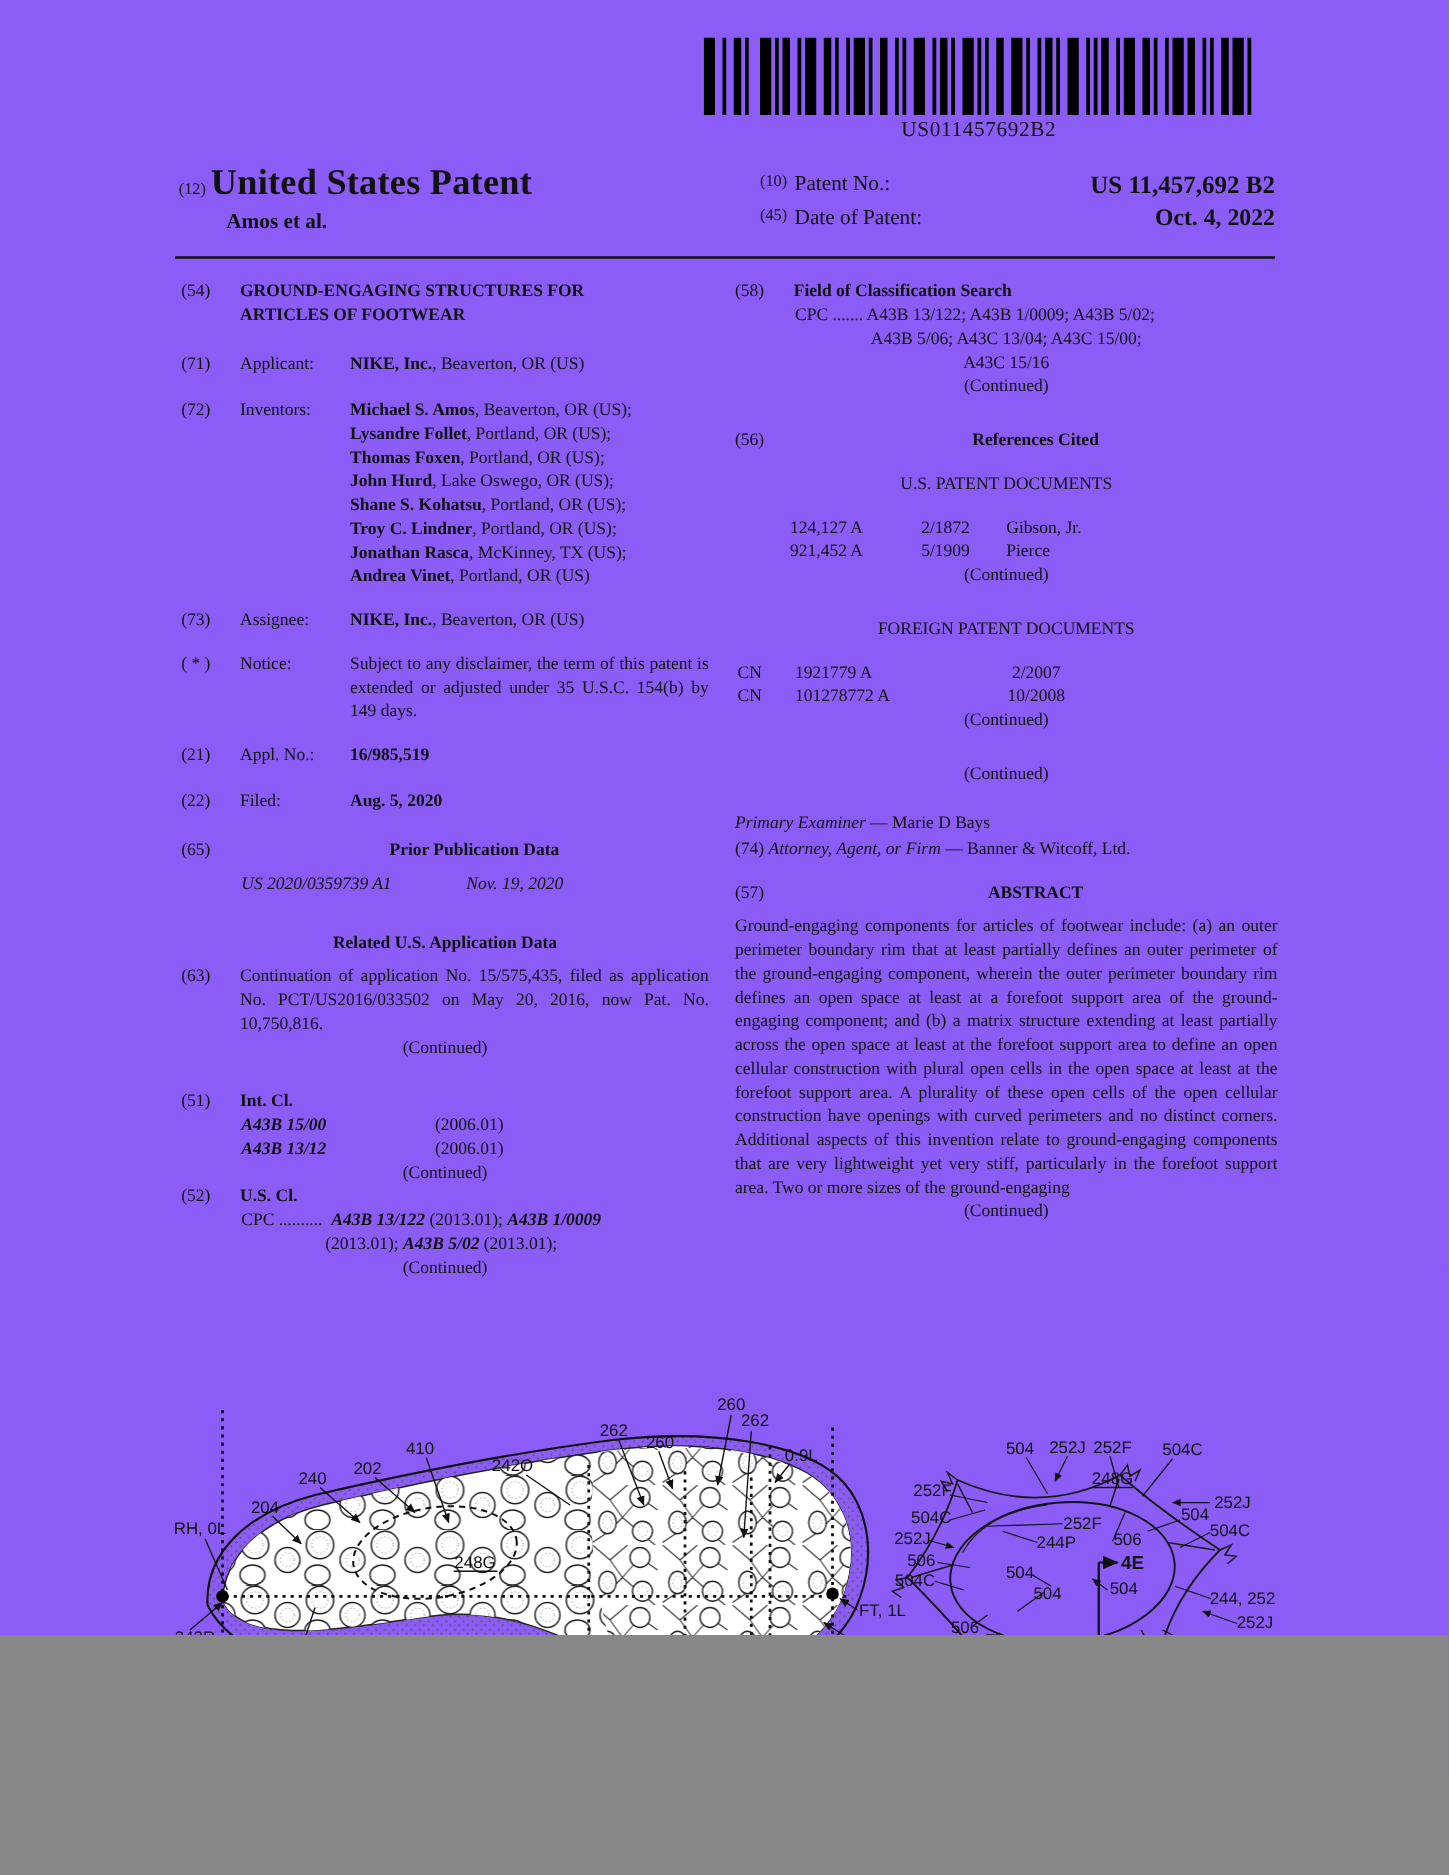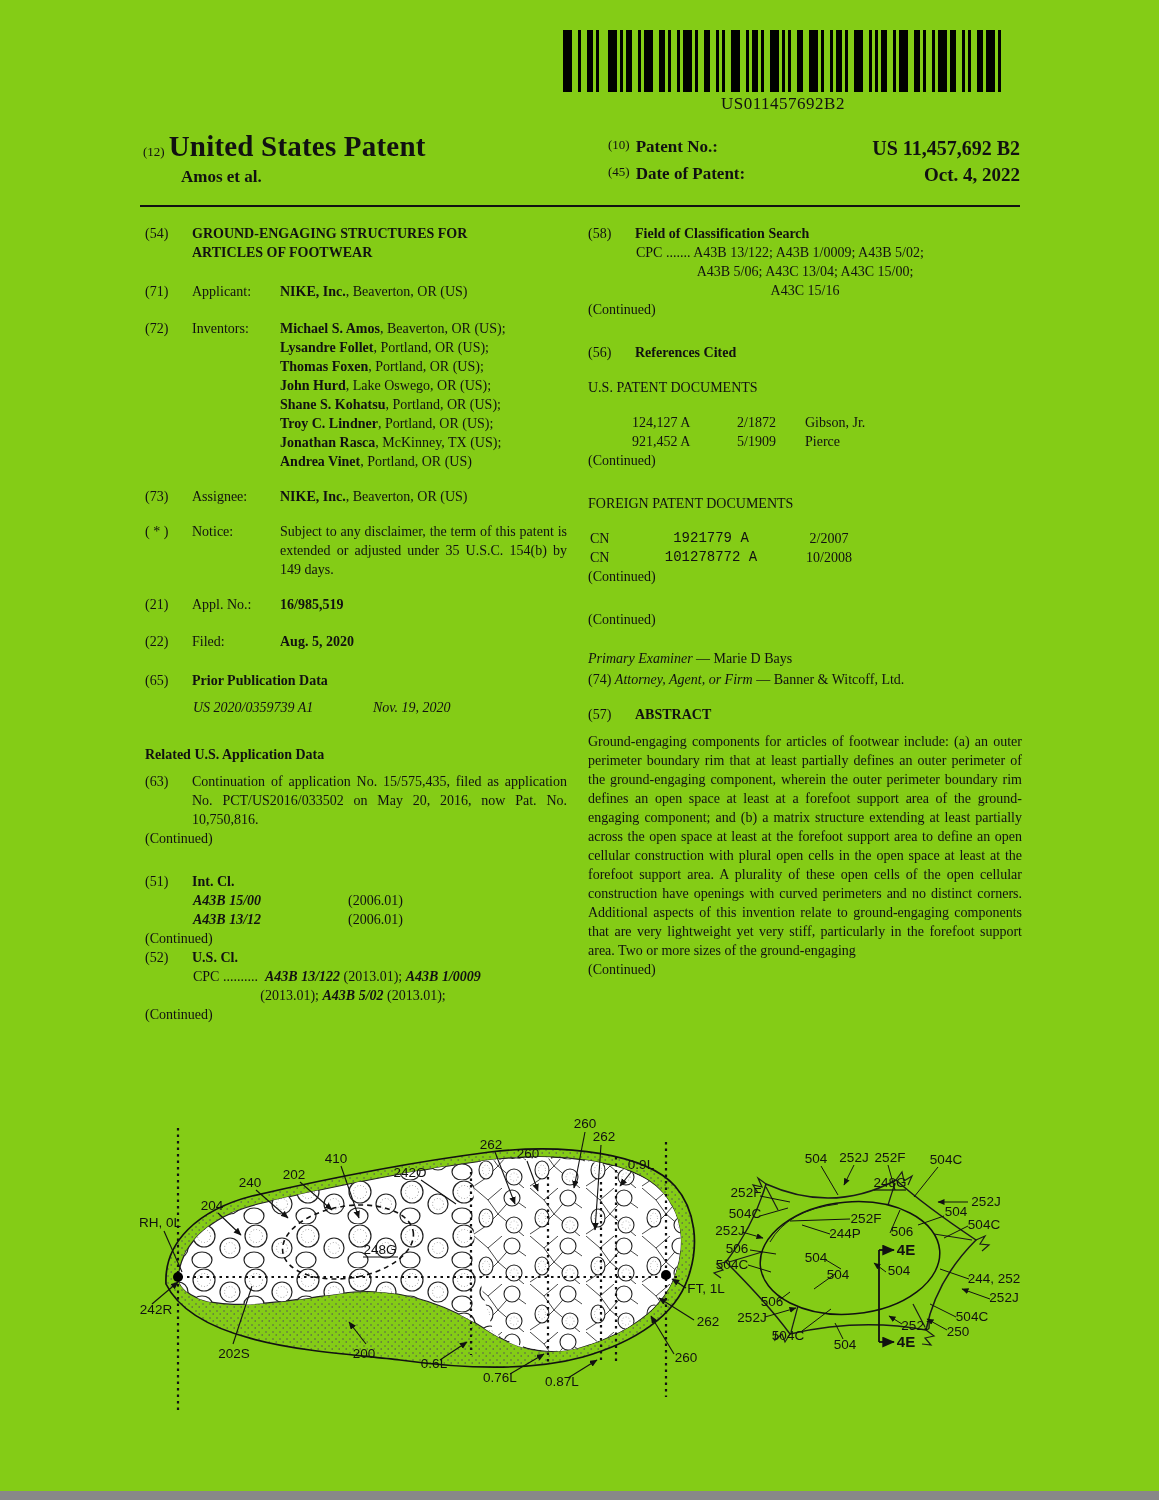--- a/index.html
+++ b/index.html
@@ -1,52 +1,52 @@
 <!DOCTYPE html>
 <html><head>
 <meta charset="utf-8">
 <style>
   html,body{margin:0;padding:0;background:#888;}
-  .page{position:relative;width:1159px;height:1491px;background:#84cc16;color:#111;
+  .page{position:relative;width:1159px;height:1308px;background:#8b5cf6;color:#111;
         font-family:"Liberation Serif", serif;overflow:hidden;}
   
   .barcode{position:absolute;left:563px;top:30px;}
   .barcode-num{position:absolute;left:563px;top:94px;width:440px;text-align:center;
                font-size:17px;letter-spacing:.5px;}
   .hdr-left{position:absolute;left:143px;top:130px;}
   .hdr-num{font-size:13px;}
   .hdr-title{font-size:29px;font-weight:bold;letter-spacing:.2px;text-align:right;}
   .hdr-by{font-size:17px;font-weight:bold;margin:4px 0 0 38px;}
   .hdr-right{position:absolute;left:608px;top:137px;width:412px;}
   .hdr-row{display:flex;align-items:flex-start;margin-bottom:4px;}
   .hdr-row .hdr-num{margin-right:6px;}
-  .hdr-lab{font-size:17px;font-weight:bold;}
+  .hdr-lab{font-size:17px;font-weight:normal;}
   .hdr-val{font-size:20px;font-weight:bold;margin-left:auto;}
   .hdr-rule{position:absolute;left:140px;top:205px;width:880px;height:2px;background:#111;}
   
   .col{position:absolute;top:224px;font-size:14px;line-height:19px;}
   .col-l{left:145px;width:422px;}
   .col-r{left:588px;width:434px;}
   .row{display:grid;grid-template-columns:47px 88px 1fr;}
   .row2{display:grid;grid-template-columns:47px 1fr;}
   .num{white-space:nowrap;}
   .b{font-weight:bold;}
   .i{font-style:italic;}
   .bi{font-weight:bold;font-style:italic;}
   .just{text-align:justify;}
-  .ctr{text-align:left;}
+  .ctr{text-align:center;}
   .rt{text-align:center;}
   .mb8{margin-bottom:8px;}.mb16{margin-bottom:16px;}.mb18{margin-bottom:18px;}
   .mb20{margin-bottom:20px;}.mb24{margin-bottom:24px;}.mb28{margin-bottom:28px;font-style:italic;}
   .indent{padding-left:48px;}
   .pubrow{display:grid;grid-template-columns:180px 1fr;padding-left:48px;}
   .iclrow{display:grid;grid-template-columns:155px 1fr;padding-left:48px;}
   .usrow{display:grid;grid-template-columns:105px 68px 1fr;padding-left:44px;}
   .forrow{display:grid;grid-template-columns:46px 150px 86px;padding-left:2px;}
-  .forrow .n{text-align:center;font-family:Liberation Mono, monospace;}
+  .forrow .n{text-align:left;}
   .exline{margin-bottom:2px;}
   
   .figure{position:absolute;left:138px;top:1092px;}
   .fig-label{font-family:"Liberation Sans", sans-serif;font-size:13.5px;fill:#111;}
   .fig-stroke{stroke:#1a1a1a;fill:none;}
 </style>
 </head>
 <body>
 
 <div class="page">

